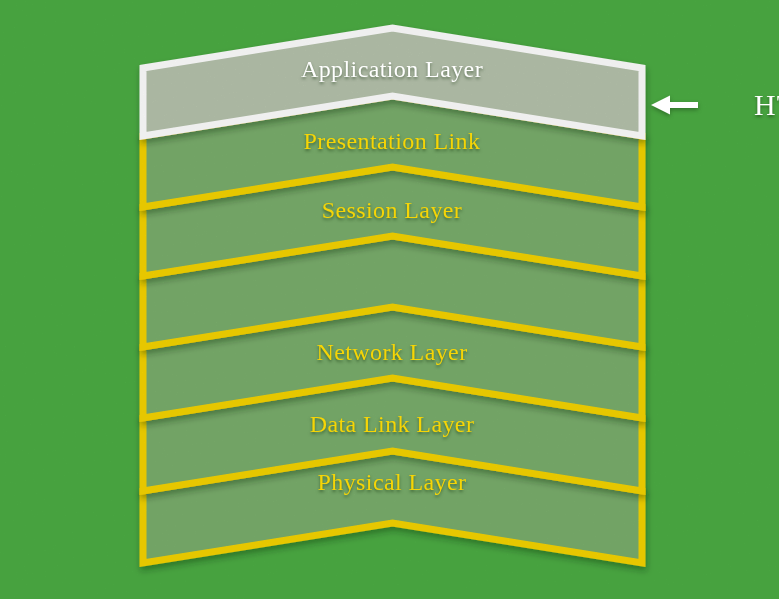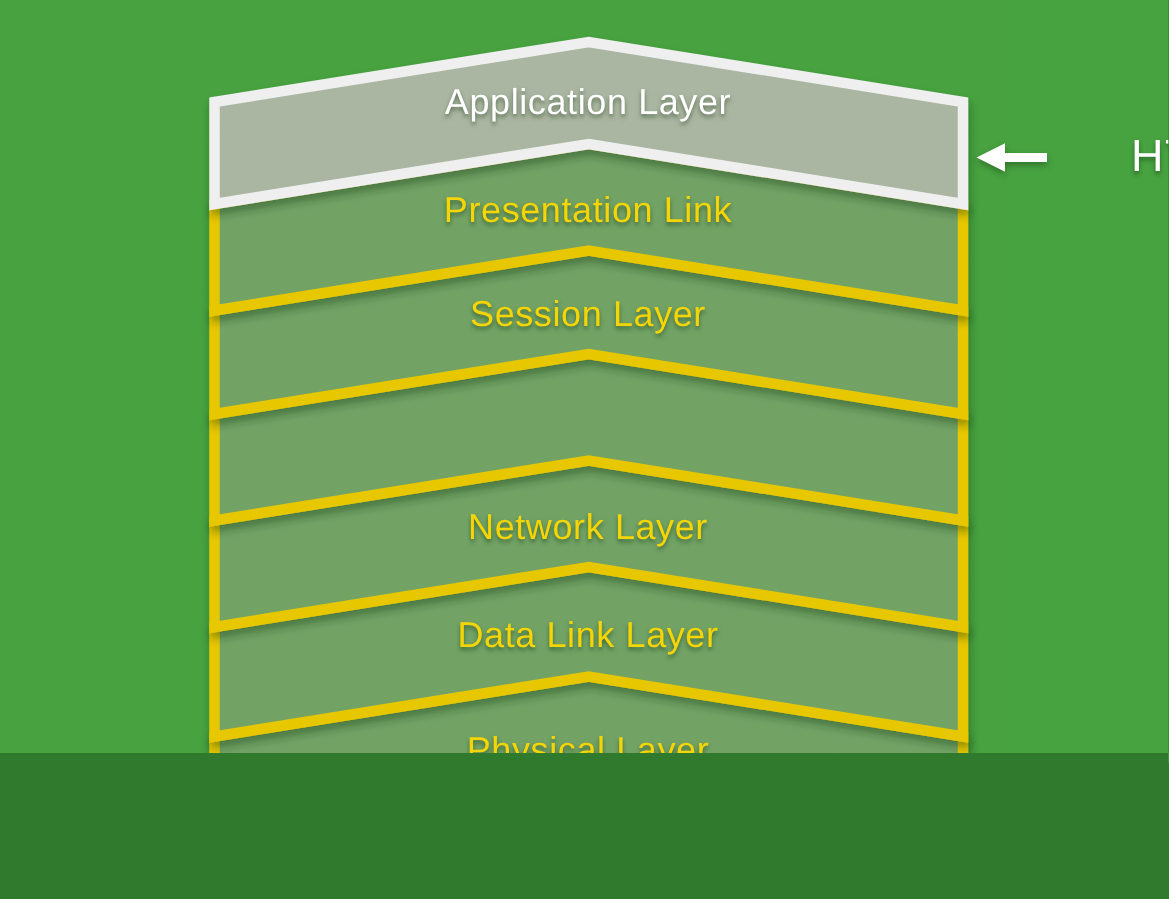--- a/index.html
+++ b/index.html
@@ -3,24 +3,24 @@
 <meta charset="utf-8">
 <style>
   html, body {
     margin: 0;
     padding: 0;
     background: #2f7a2c;
   }
   .stage {
     position: relative;
     width: 779px;
-    height: 502px;
+    height: 599px;
     overflow: hidden;
     background: var(--bg, #4cad44);
-    font-family: Liberation Sans, sans-serif;
+    font-family: Liberation Serif, serif;
   }
   .diagram-svg {
     position: absolute;
     left: 0;
     top: 0;
     width: 779px;
     height: 599px;
     display: block;
   }
   .band {
@@ -94,21 +94,21 @@
     <polygon class="band top-band" filter="url(#bandShadow)" points="143,68 392.5,28 642,68 642,136 392.5,96 143,136"></polygon>
 
     <rect x="0" y="0" width="779" height="599" filter="url(#grain)" opacity="0.06"></rect>
   </svg>
 
   <div class="layer-label top-label" style="top:69px">Application Layer</div>
   <div class="layer-label" style="top:141px">Presentation Link</div>
   <div class="layer-label" style="top:210px">Session Layer</div>
   <div class="layer-label" style="top:424px">Data Link Layer</div>
   <div class="layer-label" style="top:352px">Network Layer</div>
-  <div class="layer-label" style="top:501px">Physical Layer</div>
+  <div class="layer-label" style="top:482px">Physical Layer</div>
 
   <div class="http-annotation">
     <svg class="arrow-left" width="48" height="26" viewBox="0 0 48 26" aria-hidden="true">
       <polygon points="0,13 19,3.5 19,22.5" fill="#ffffff"></polygon>
       <rect x="17" y="10" width="30" height="6" fill="#ffffff"></rect>
     </svg>
     <span class="http-label">HTTP</span>
   </div>
 
 </div>

